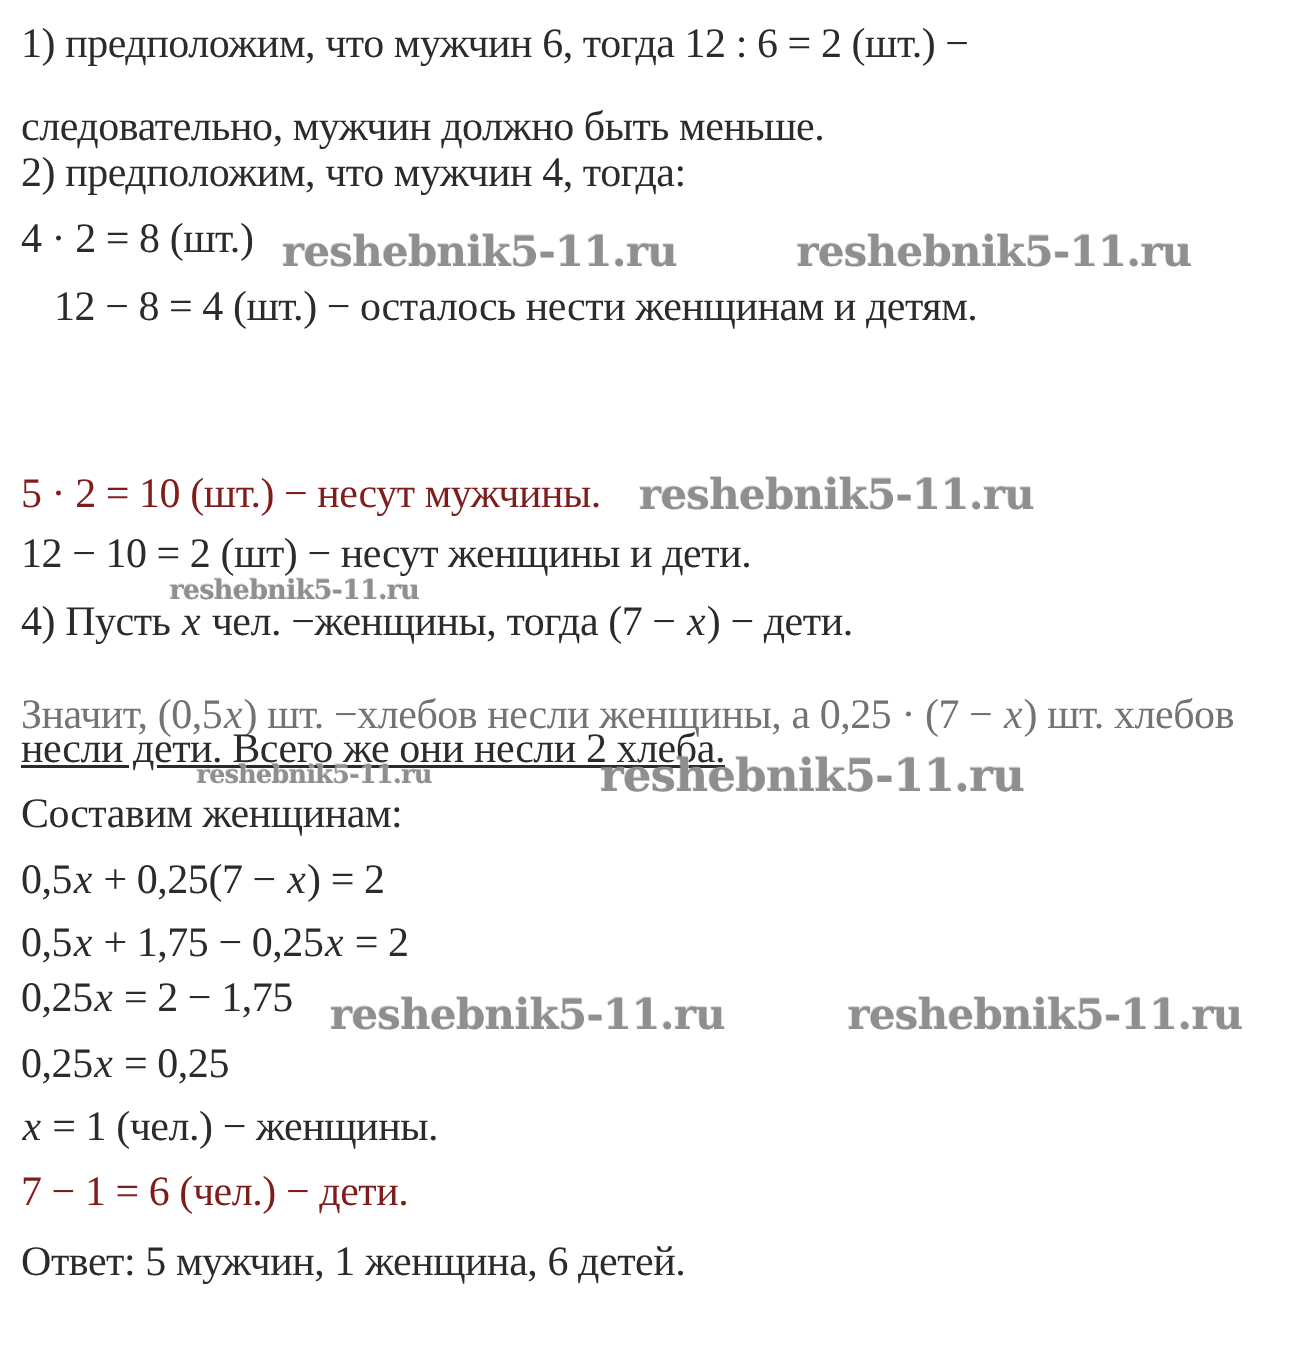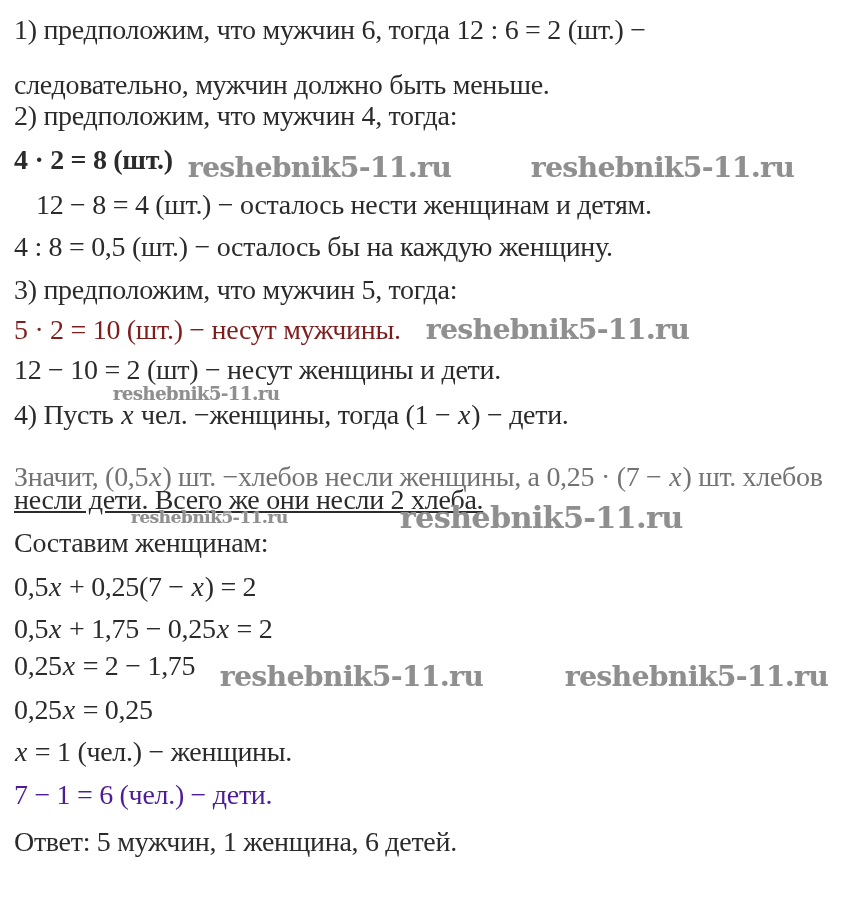--- a/index.html
+++ b/index.html
@@ -39,36 +39,34 @@
     white-space: pre;
   }
 </style>
 </head>
 <body>
 
 <div class="page" style="background: rgb(255, 255, 255);">
     <div class="text-line" style="top: 15px; color: rgb(43, 43, 43);"><span>1) предположим, что мужчин 6, тогда 12 : 6 = 2 (шт.) −</span></div>
     <div class="text-line" style="top: 58px; color: rgb(43, 43, 43); margin-top: 12px;"><span>следовательно, мужчин должно быть меньше.</span></div>
     <div class="text-line" style="top: 101px; color: rgb(43, 43, 43);"><span>2) предположим, что мужчин 4, тогда:</span></div>
-    <div class="text-line" style="top: 145px; color: rgb(43, 43, 43); font-weight: bold;"><span>4 · 2 = 8 (шт.)</span></div>
+    <div class="text-line" style="top: 145px; color: rgb(43, 43, 43);"><span>4 · 2 = 8 (шт.)</span></div>
     <div class="text-line" style="top: 190px; color: rgb(43, 43, 43); margin-left: 22px;"><span>12 − 8 = 4 (шт.) − осталось нести женщинам и детям.</span></div>
-    <div class="text-line" style="top: 232px; color: rgb(43, 43, 43);"><span>4 : 8 = 0,5 (шт.) − осталось бы на каждую женщину.</span></div>
-    <div class="text-line" style="top: 275px; color: rgb(43, 43, 43);"><span>3) предположим, что мужчин 5, тогда:</span></div>
     <div class="text-line" style="top: 315px; color: #7f1d1d;"><span>5 · 2 = 10 (шт.) − несут мужчины.</span></div>
     <div class="text-line" style="top: 355px; color: rgb(43, 43, 43);"><span>12 − 10 = 2 (шт) − несут женщины и дети.</span></div>
-    <div class="text-line" style="top: 400px; color: rgb(43, 43, 43);"><span>4) Пусть </span><span class="var">x</span><span> чел. −женщины, тогда (1 − </span><span class="var">x</span><span>) − дети.</span></div>
+    <div class="text-line" style="top: 400px; color: rgb(43, 43, 43);"><span>4) Пусть </span><span class="var">x</span><span> чел. −женщины, тогда (7 − </span><span class="var">x</span><span>) − дети.</span></div>
     <div class="text-line" style="top: 462px; color: #737373;"><span>Значит, (0,5</span><span class="var">x</span><span>) шт. −хлебов несли женщины, а 0,25 · (7 − </span><span class="var">x</span><span>) шт. хлебов</span></div>
     <div class="text-line" style="top: 485px; color: rgb(43, 43, 43); text-decoration: underline;"><span>несли дети. Всего же они несли 2 хлеба.</span></div>
     <div class="text-line" style="top: 528px; color: rgb(43, 43, 43);"><span>Составим женщинам:</span></div>
     <div class="text-line" style="top: 572px; color: rgb(43, 43, 43);"><span>0,5</span><span class="var">x</span><span> + 0,25(7 − </span><span class="var">x</span><span>) = 2</span></div>
     <div class="text-line" style="top: 614px; color: rgb(43, 43, 43);"><span>0,5</span><span class="var">x</span><span> + 1,75 − 0,25</span><span class="var">x</span><span> = 2</span></div>
     <div class="text-line" style="top: 651px; color: rgb(43, 43, 43);"><span>0,25</span><span class="var">x</span><span> = 2 − 1,75</span></div>
     <div class="text-line" style="top: 695px; color: rgb(43, 43, 43);"><span>0,25</span><span class="var">x</span><span> = 0,25</span></div>
     <div class="text-line" style="top: 737px; color: rgb(43, 43, 43);"><span class="var">x</span><span> = 1 (чел.) − женщины.</span></div>
-    <div class="text-line" style="top: 780px; color: #4c1d95;"><span>7 − 1 = 6 (чел.) − дети.</span></div>
+    <div class="text-line" style="top: 780px; color: #7f1d1d;"><span>7 − 1 = 6 (чел.) − дети.</span></div>
     <div class="text-line" style="top: 827px; color: rgb(43, 43, 43);"><span>Ответ: 5 мужчин, 1 женщина, 6 детей.</span></div>
     <div class="watermark" style="left: 188px; top: 154px; font-size: 28px; color: rgb(143, 143, 143);">reshebnik5-11.ru</div>
     <div class="watermark" style="left: 531px; top: 154px; font-size: 28px; color: rgb(143, 143, 143);">reshebnik5-11.ru</div>
     <div class="watermark" style="left: 426px; top: 316px; font-size: 28px; color: rgb(143, 143, 143);">reshebnik5-11.ru</div>
     <div class="watermark" style="left: 113px; top: 385px; font-size: 18px; color: rgb(143, 143, 143);">reshebnik5-11.ru</div>
     <div class="watermark" style="left: 131px; top: 509px; font-size: 17px; color: rgb(143, 143, 143);">reshebnik5-11.ru</div>
     <div class="watermark" style="left: 400px; top: 503px; font-size: 30px; color: rgb(143, 143, 143);">reshebnik5-11.ru</div>
     <div class="watermark" style="left: 220px; top: 663px; font-size: 28px; color: rgb(143, 143, 143);">reshebnik5-11.ru</div>
     <div class="watermark" style="left: 565px; top: 663px; font-size: 28px; color: rgb(143, 143, 143);">reshebnik5-11.ru</div>
   </div>

